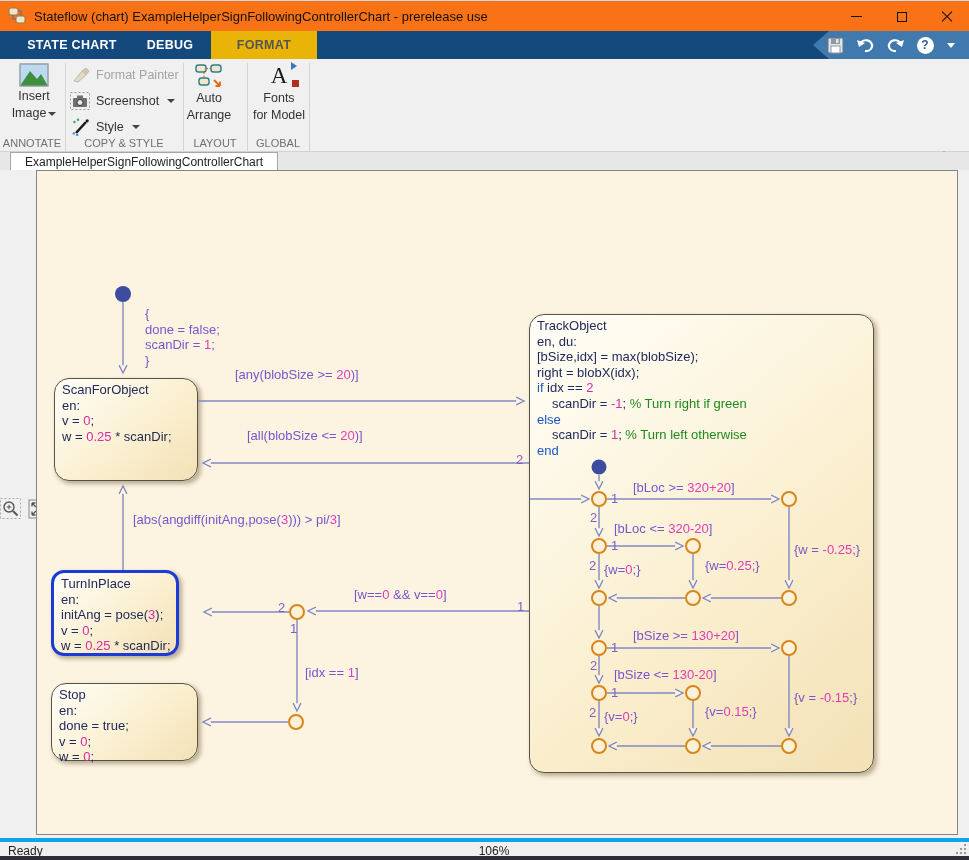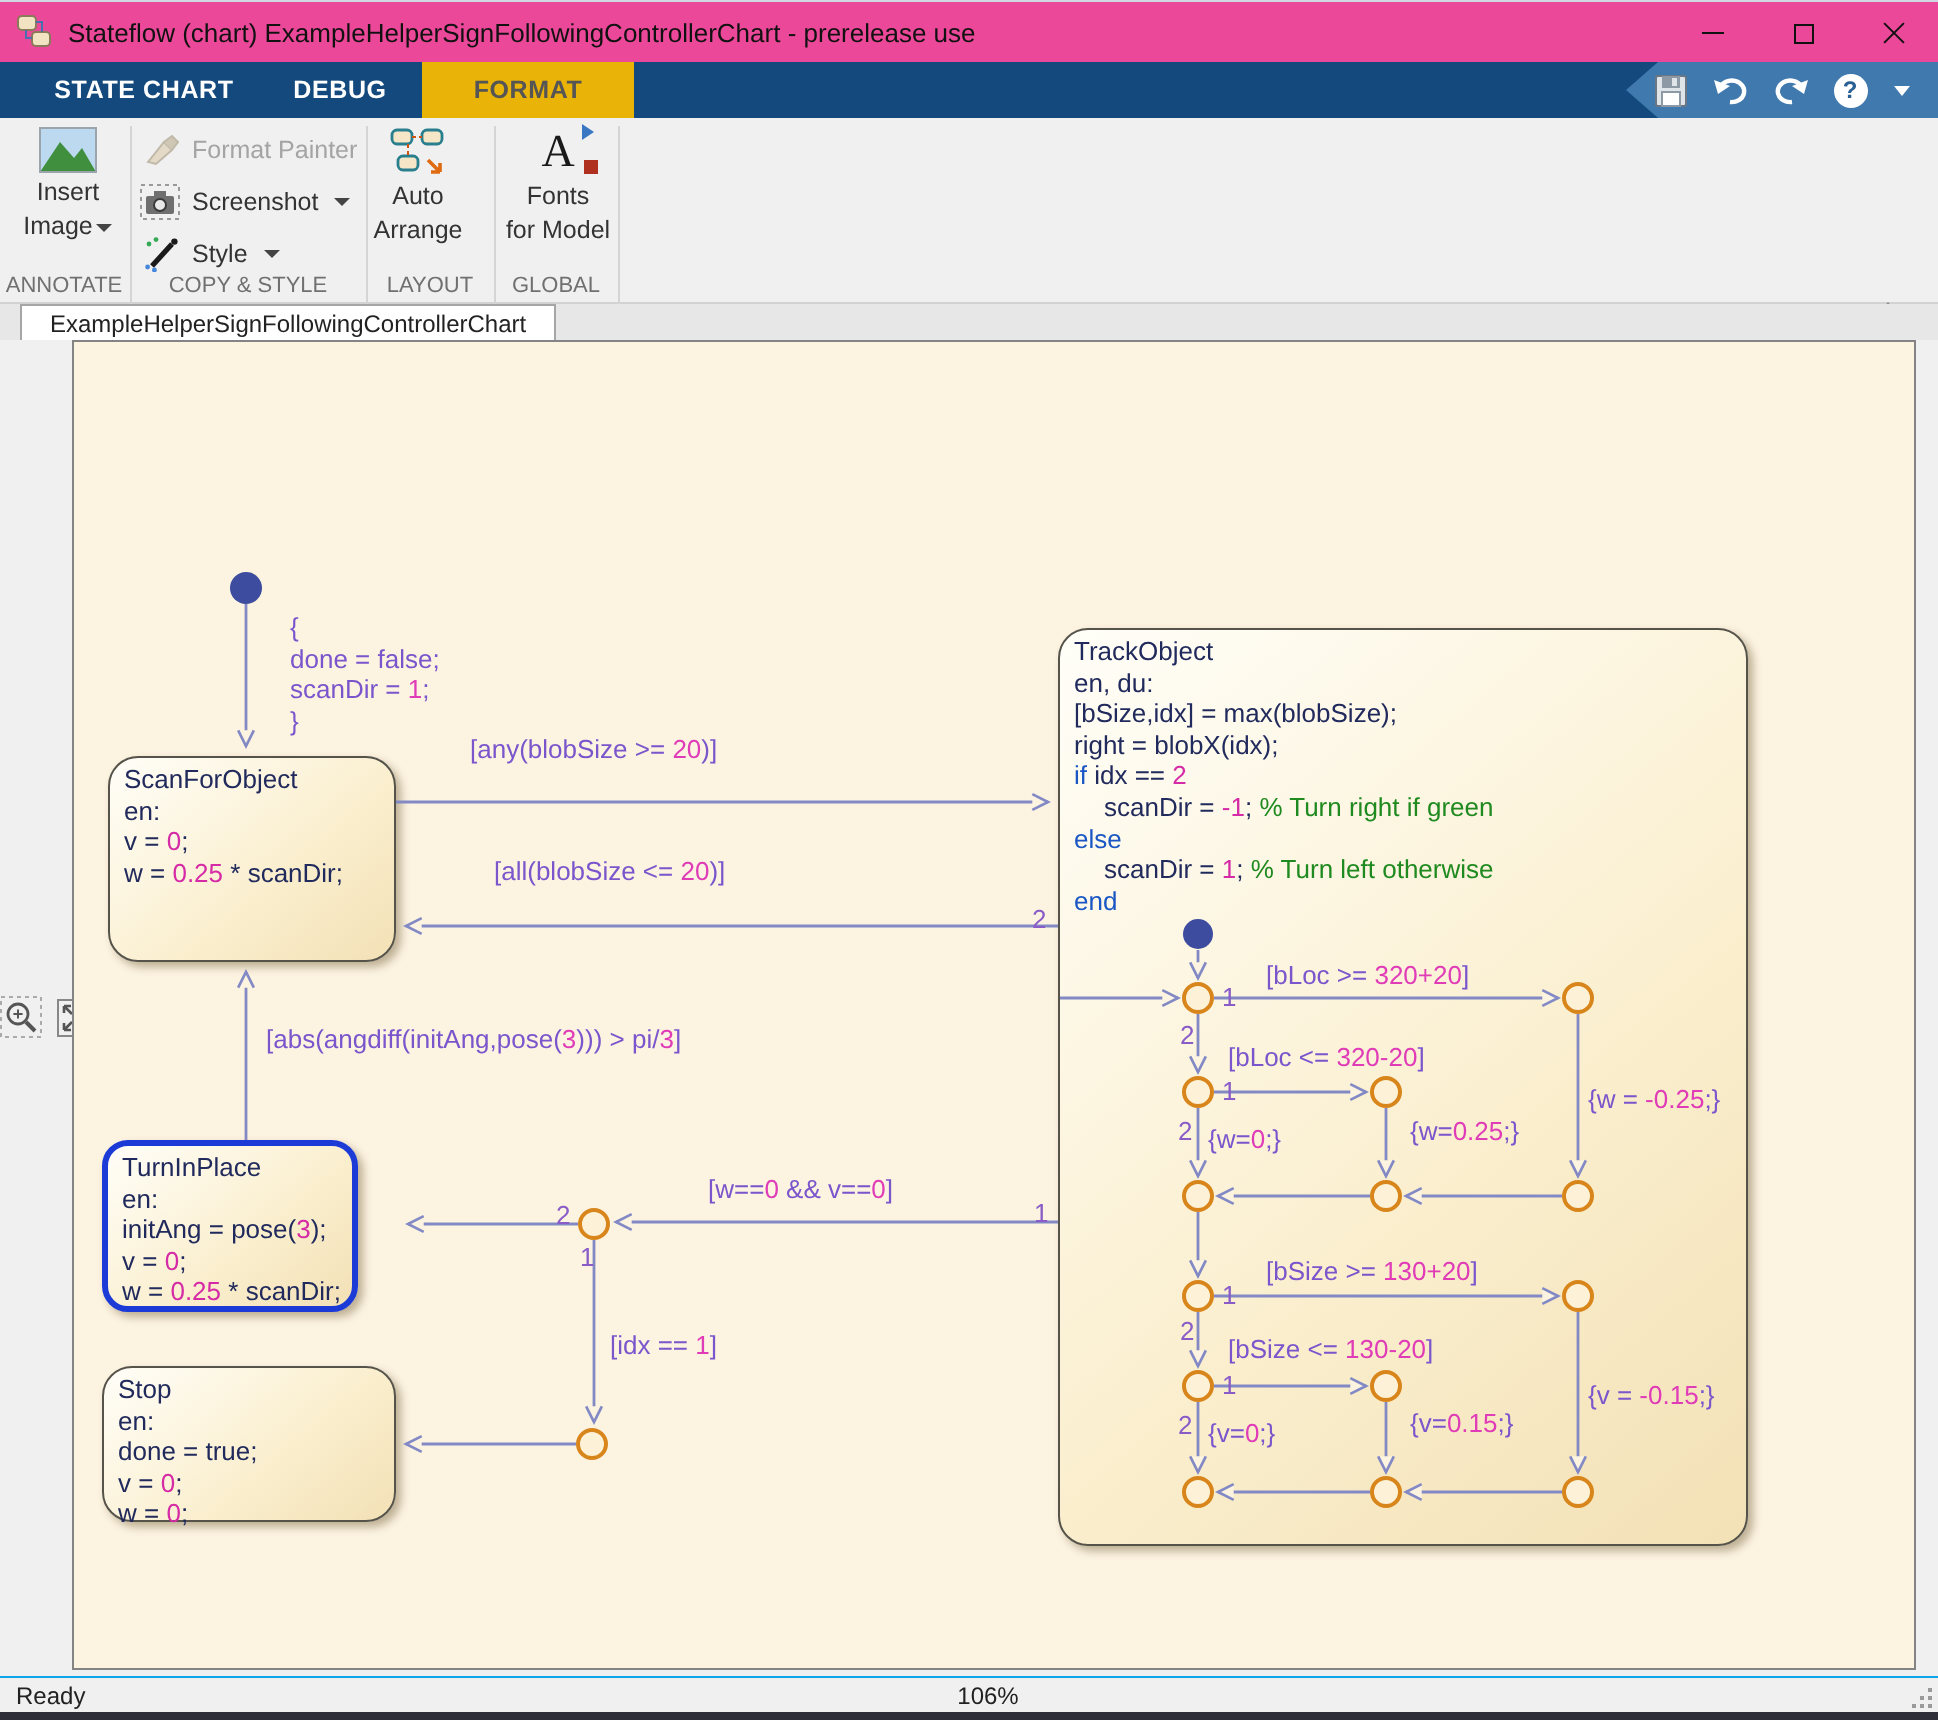--- a/index.html
+++ b/index.html
@@ -2,21 +2,21 @@
 <html><head>
 <meta charset="utf-8">
 <style>
   * { margin:0; padding:0; box-sizing:border-box; }
   html,body { width:969px; height:860px; }
   body { position:relative; overflow:hidden; background:#f0f0f0;
          font-family:"Liberation Sans", sans-serif; color:#222; }
 
   
   .titlebar { position:absolute; left:0; top:0; width:969px; height:31px;
-              background:#ec4899; display:flex; align-items:center; border-top:1px solid #cfd8e0;}
+              background:#f97316; display:flex; align-items:center; border-top:1px solid #cfd8e0;}
   .tb-icon { margin-left:8px; width:18px; height:18px; }
   .tb-title { margin-left:8px; font-size:13px; color:#111; }
   .win-controls { position:absolute; right:0; top:0; height:31px; display:flex; }
   .win-btn { width:45px; height:31px; display:flex; align-items:center; justify-content:center; }
   .glyph-min { width:11px; height:1px; background:#111; }
   .glyph-max { width:10px; height:10px; border:1px solid #111; }
   .glyph-close { position:relative; width:12px; height:12px; }
   .glyph-close::before,.glyph-close::after { content:""; position:absolute; left:-1px; top:5px;
       width:14px; height:1px; background:#111; }
   .glyph-close::before { transform:rotate(45deg);} .glyph-close::after { transform:rotate(-45deg);}
@@ -86,21 +86,21 @@
 
   
   .lbl { position:absolute; font-size:13px; line-height:15.5px; white-space:nowrap; z-index:3; }
   .ttr { color:#7a55cc; } .ttn { color:#e03cb8; }
   .ord { color:#8a5cc8; }
 
   svg.wires { position:absolute; left:0; top:0; width:922px; height:665px; z-index:2; pointer-events:none;}
 
   
   .statusbar { position:absolute; left:0; top:838px; width:969px; height:18px; background:#f0f0f0;
-               border-top:1px solid #0ea5e9; font-size:12px; color:#222; }
+               border-top:4px solid #0ea5e9; font-size:12px; color:#222; }
   .status-left { position:absolute; left:8px; top:2px; }
   .status-zoom { position:absolute; left:0; right:0; top:2px; text-align:center;padding-left:19px; }
   .grip { position:absolute; right:3px; bottom:2px; width:12px; height:12px; }
   .grip i { position:absolute; width:2px; height:2px; background:#9a9a9a; }
   .bottom-strip { position:absolute; left:0; top:856px; width:969px; height:4px; background:#2e2e38; }
 </style>
 </head>
 <body>
 
 <div class="titlebar">

